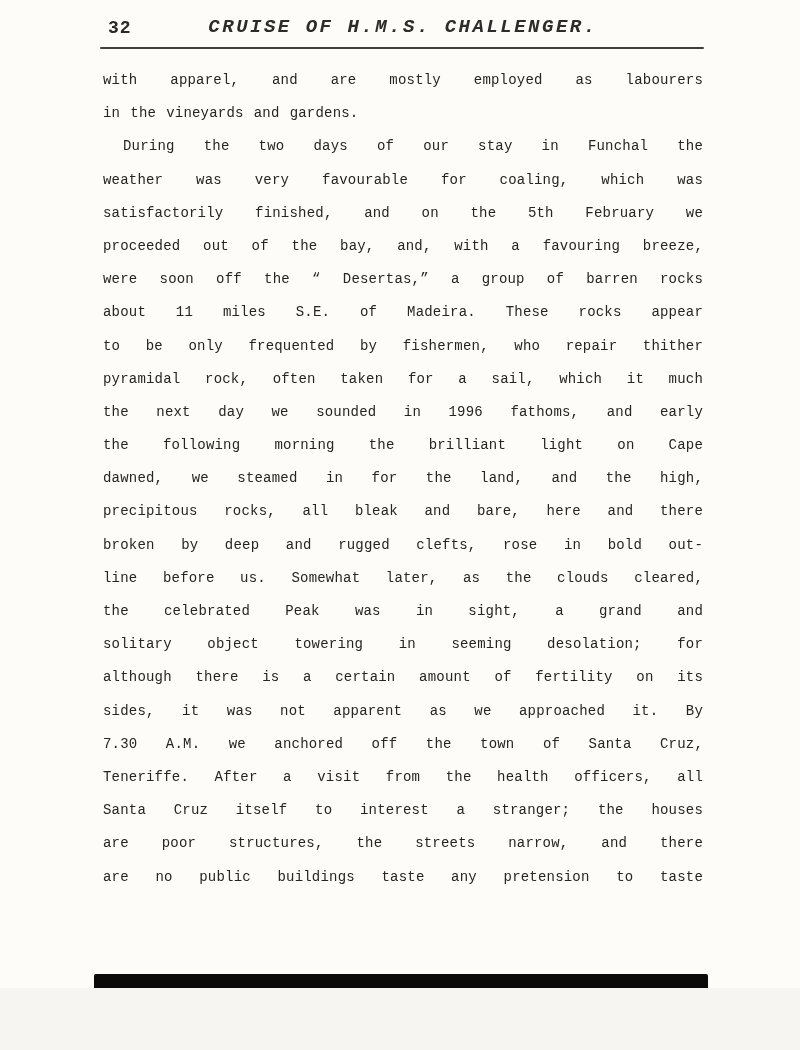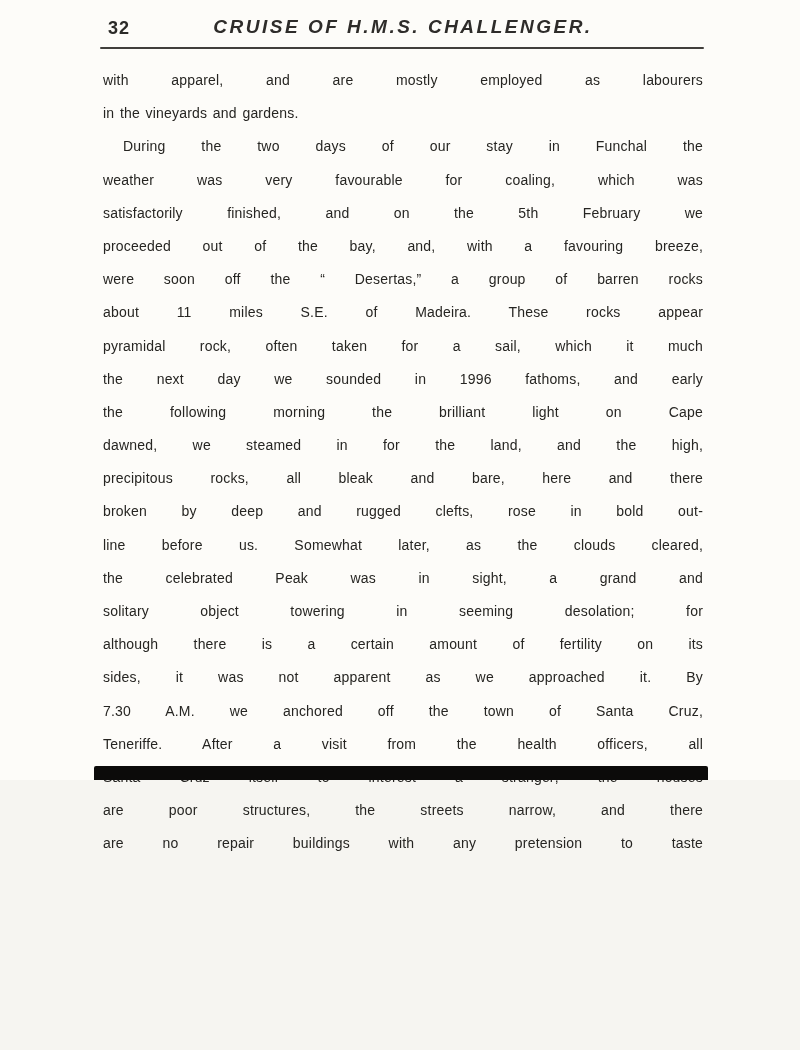--- a/index.html
+++ b/index.html
@@ -7,23 +7,23 @@
   html, body {
     width: 800px;
     height: 1050px;
     overflow: hidden;
     background: #f6f5f1;
   }
 
   .page {
     position: relative;
     width: 800px;
-    height: 780px;
+    height: 988px;
     background: #fdfcf9;
-    font-family: Liberation Sans, sans-serif;
+    font-family: Liberation Mono, monospace;
     color: #272625;
   }
 
   .page-header {
     position: absolute;
     top: 12px;
     left: 100px;
     width: 606px;
     height: 32px;
   }
@@ -125,34 +125,35 @@
         <div class="text-line">with apparel, and are mostly employed as labourers</div>
         <div class="text-line no-justify">in the vineyards and gardens.</div>
       </div>
       <div class="paragraph">
         <div class="text-line indent">During the two days of our stay in Funchal the</div>
         <div class="text-line">weather was very favourable for coaling, which was</div>
         <div class="text-line">satisfactorily finished, and on the 5th February we</div>
         <div class="text-line">proceeded out of the bay, and, with a favouring breeze,</div>
         <div class="text-line">were soon off the “ Desertas,” a group of barren rocks</div>
         <div class="text-line">about 11 miles S.E. of Madeira.  These rocks appear</div>
+        <div class="text-line">to be only frequented by fishermen, who repair thither</div>
         <div class="text-line">pyramidal rock, often taken for a sail, which it much</div>
         <div class="text-line">the next day we sounded in 1996 fathoms, and early</div>
         <div class="text-line">the following morning the brilliant light on Cape</div>
         <div class="text-line">dawned, we steamed in for the land, and the high,</div>
         <div class="text-line">precipitous rocks, all bleak and bare, here and there</div>
         <div class="text-line">broken by deep and rugged clefts, rose in bold out-</div>
         <div class="text-line">line before us.  Somewhat later, as the clouds cleared,</div>
         <div class="text-line">the celebrated Peak was in sight, a grand and</div>
         <div class="text-line">solitary object towering in seeming desolation; for</div>
         <div class="text-line">although there is a certain amount of fertility on its</div>
         <div class="text-line">sides, it was not apparent as we approached it.  By</div>
         <div class="text-line">7.30 A.M. we anchored off the town of Santa Cruz,</div>
         <div class="text-line">Teneriffe.  After a visit from the health officers, all</div>
         <div class="text-line">Santa Cruz itself to interest a stranger; the houses</div>
         <div class="text-line">are poor structures, the streets narrow, and there</div>
-        <div class="text-line">are no repair buildings with any pretension to taste</div>
+        <div class="text-line">are no public buildings taste any pretension to taste</div>
       </div>
     </div>
 
   <div class="scan-edge-bar"></div>
 
 </div>
 
 </body></html>

